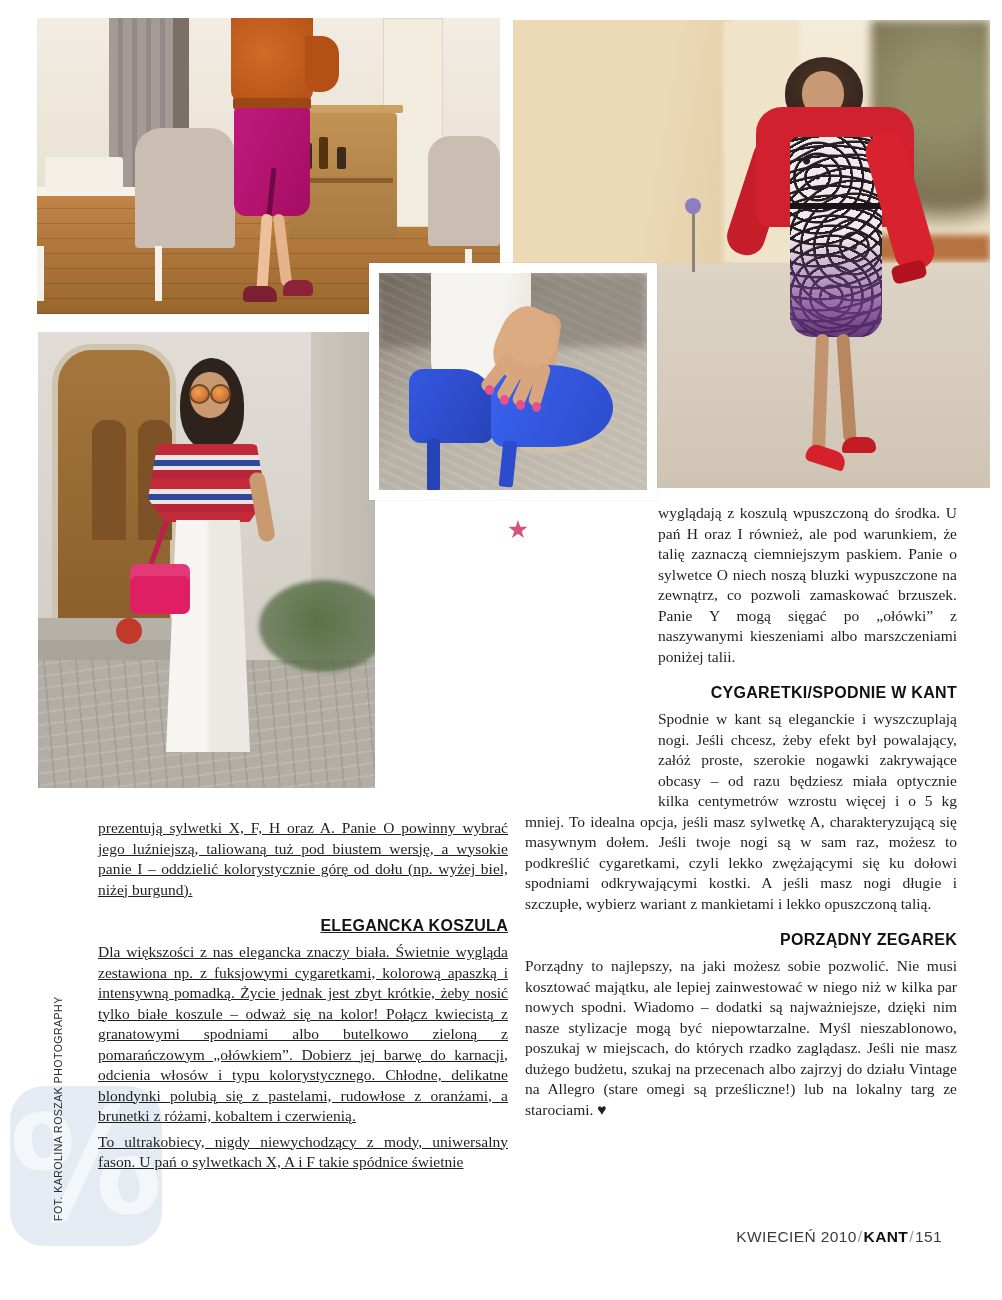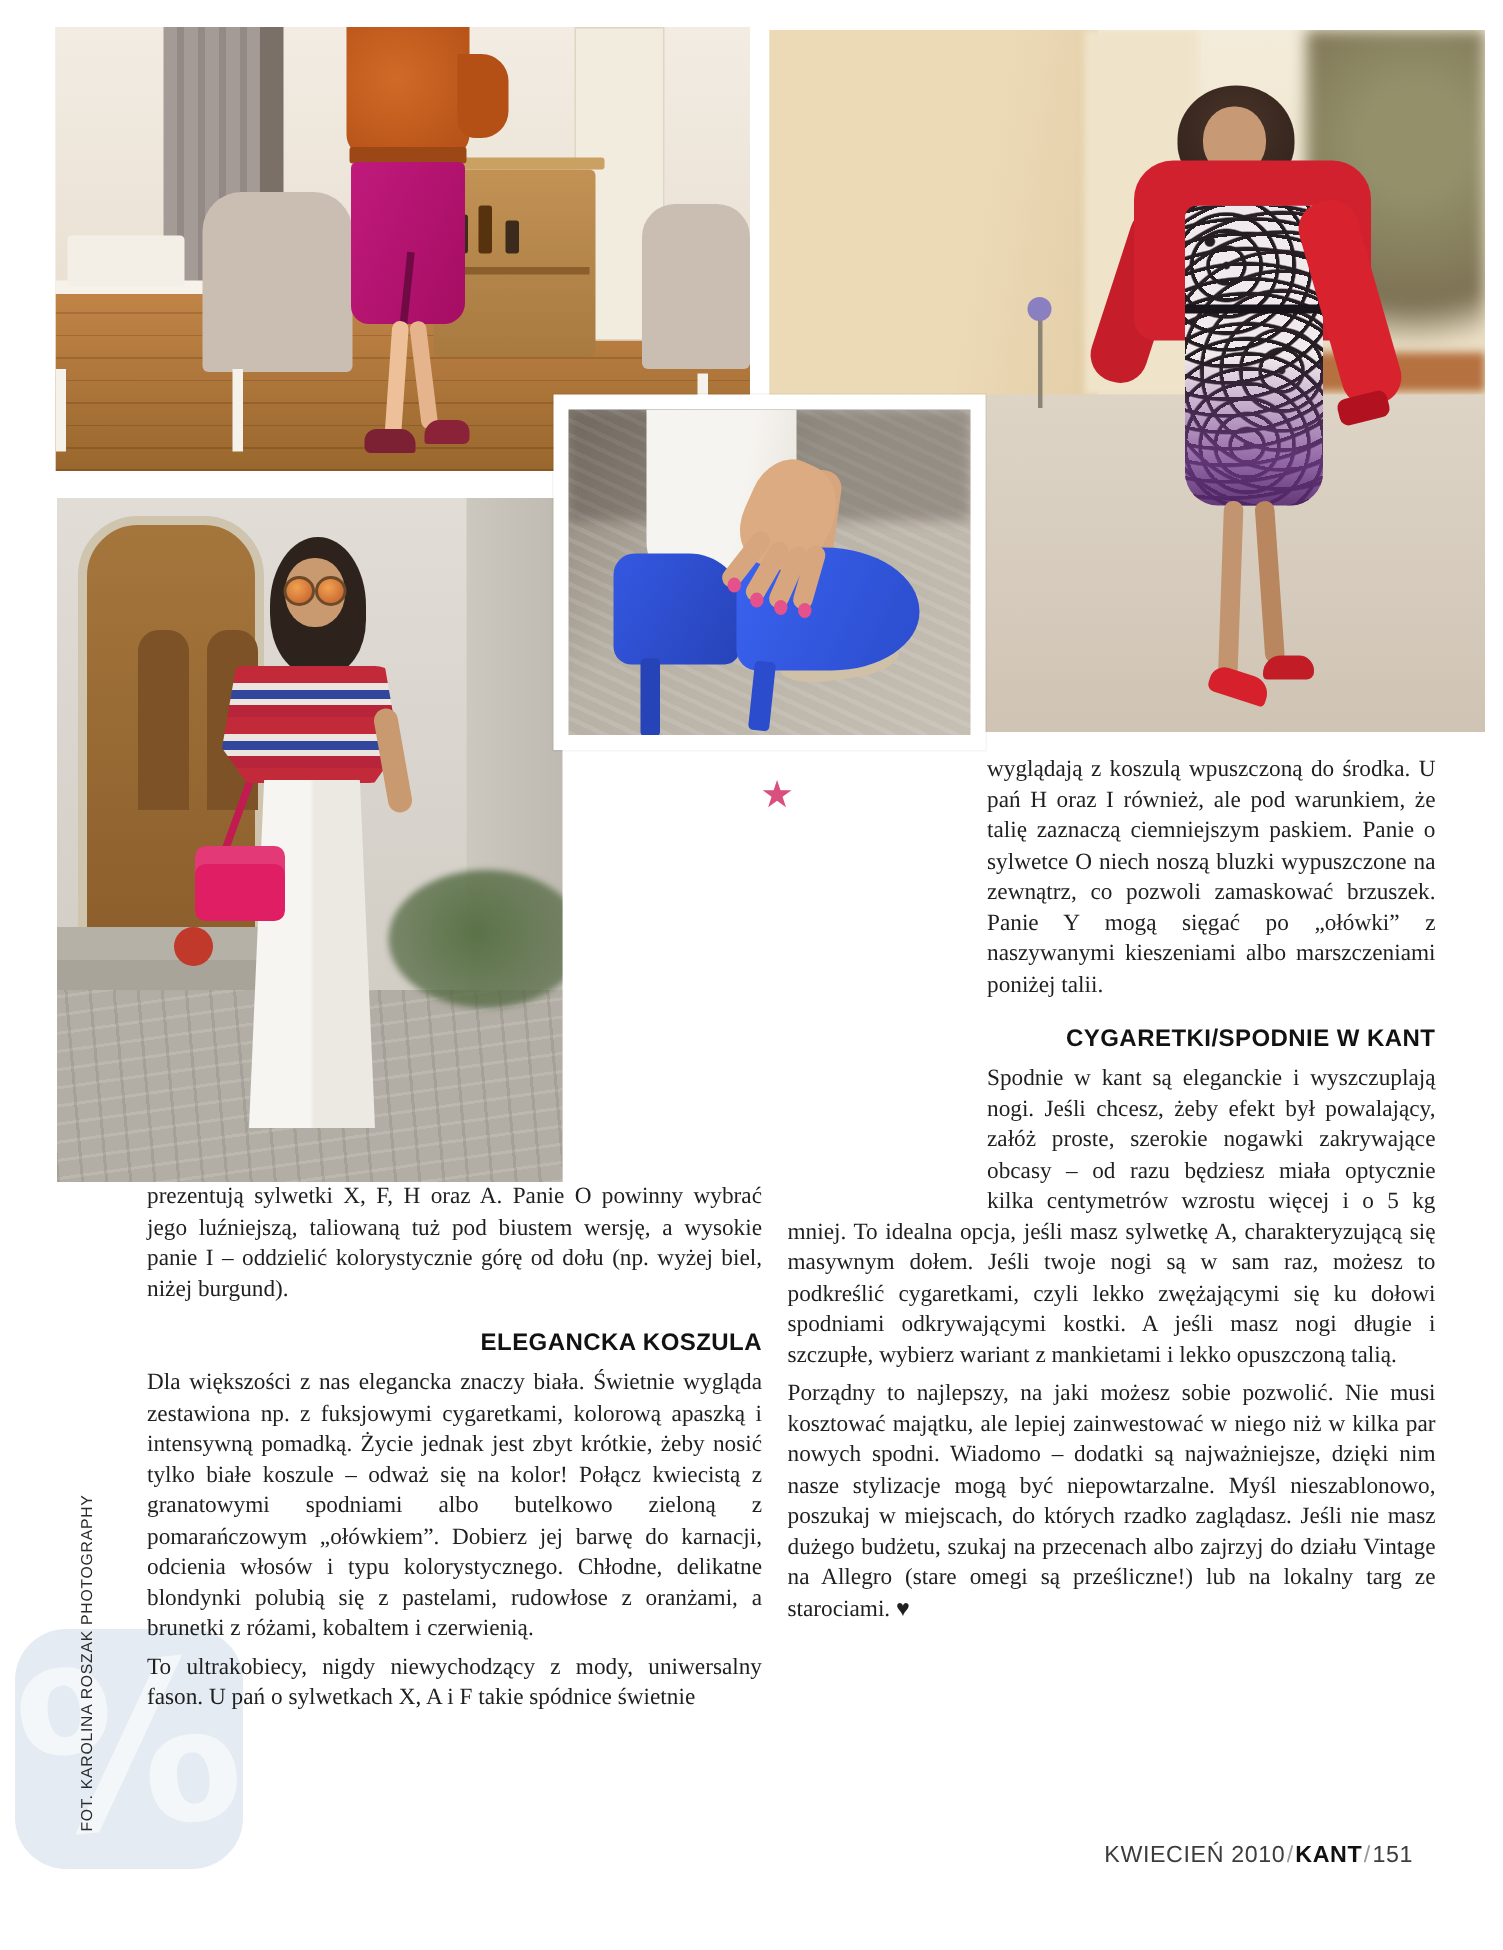--- a/index.html
+++ b/index.html
@@ -124,21 +124,21 @@
   .quote{position:absolute;left:372px;top:517px;width:292px;text-align:center;z-index:2;}
   .quote .star{font-size:25px;color:#d94f7e;line-height:1;margin-bottom:8px;font-family:"DejaVu Sans",sans-serif;}
   .quote-text{font-family:"Liberation Serif",serif;font-style:italic;font-size:19.5px;line-height:28.5px;
      color:#3b3b3b;white-space:pre-line;letter-spacing:.2px;}
 
   
   .col{position:absolute;z-index:2;font-size:15.5px;line-height:20.5px;color:#1f1f1f;text-align:justify;}
   .col p{margin:0 0 5px 0;}
   .col h3{font-family:"Liberation Sans",sans-serif;font-size:16px;letter-spacing:.3px;color:#121212;
      margin:16px 0 6px 0;line-height:20px;text-align:right;}
-  .col-left{left:98px;top:788px;width:410px;}
+  .col-left{left:98px;top:818px;width:410px;text-decoration:underline;}
   .col-right{left:525px;top:503px;width:432px;}
   .wrap-spacer{float:left;width:133px;height:290px;}
 
   
   .credit{position:absolute;left:52px;top:933px;height:288px;width:18px;z-index:2;
      writing-mode:vertical-rl;transform:rotate(180deg);
      font-family:"Liberation Sans",sans-serif;font-size:10.5px;letter-spacing:.5px;color:#2a2a2a;}
   .footer{position:absolute;right:60px;top:1228px;z-index:2;
      font-family:"Liberation Sans",sans-serif;font-size:15.5px;letter-spacing:.4px;color:#3c3c3c;}
   .footer .sep{color:#9a9a9a;padding:0 1px;}
@@ -263,20 +263,21 @@
     <h3>ELEGANCKA KOSZULA</h3>
     <p>Dla większości z nas elegancka znaczy biała. Świetnie wygląda zestawiona np. z fuksjowymi cygaretkami, kolorową apaszką i intensywną pomadką. Życie jednak jest zbyt krótkie, żeby nosić tylko białe koszule – odważ się na kolor! Połącz kwiecistą z granatowymi spodniami albo butelkowo zieloną z pomarańczowym „ołówkiem”. Dobierz jej barwę do karnacji, odcienia włosów i typu kolorystycznego. Chłodne, delikatne blondynki polubią się z pastelami, rudowłose z oranżami, a brunetki z różami, kobaltem i czerwienią.</p>
     <p>To ultrakobiecy, nigdy niewychodzący z mody, uniwersalny fason. U pań o sylwetkach X, A i F takie spódnice świetnie</p>
   </div>
 
   <div class="col col-right">
     <div class="wrap-spacer"></div>
     <p>wyglądają z koszulą wpuszczoną do środka. U pań H oraz I również, ale pod warunkiem, że talię zaznaczą ciemniejszym paskiem. Panie o sylwetce O niech noszą bluzki wypuszczone na zewnątrz, co pozwoli zamaskować brzuszek. Panie Y mogą sięgać po „ołówki” z naszywanymi kieszeniami albo marszczeniami poniżej talii.</p>
     <h3>CYGARETKI/SPODNIE W KANT</h3>
     <p>Spodnie w kant są eleganckie i wyszczuplają nogi. Jeśli chcesz, żeby efekt był powalający, załóż proste, szerokie nogawki zakrywające obcasy – od razu będziesz miała optycznie kilka centymetrów wzrostu więcej i o 5 kg mniej. To idealna opcja, jeśli masz sylwetkę A, charakteryzującą się masywnym dołem. Jeśli twoje nogi są w sam raz, możesz to podkreślić cygaretkami, czyli lekko zwężającymi się ku dołowi spodniami odkrywającymi kostki. A jeśli masz nogi długie i szczupłe, wybierz wariant z mankietami i lekko opuszczoną talią.</p>
+    <h3>PORZĄDNY ZEGAREK</h3>
     <p>Porządny to najlepszy, na jaki możesz sobie pozwolić. Nie musi kosztować majątku, ale lepiej zainwestować w niego niż w kilka par nowych spodni. Wiadomo – dodatki są najważniejsze, dzięki nim nasze stylizacje mogą być niepowtarzalne. Myśl nieszablonowo, poszukaj w miejscach, do których rzadko zaglądasz. Jeśli nie masz dużego budżetu, szukaj na przecenach albo zajrzyj do działu Vintage na Allegro (stare omegi są prześliczne!) lub na lokalny targ ze starociami. ♥</p>
   </div>
 
   <div class="credit">FOT. KAROLINA ROSZAK PHOTOGRAPHY</div>
 
   <div class="watermark">
     <span>%</span>
   </div>
 
   <div class="footer">

